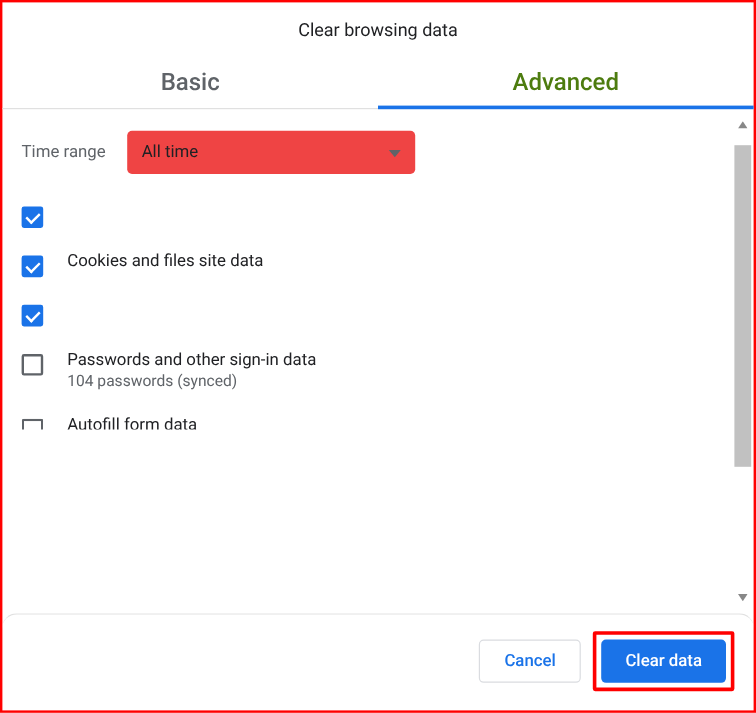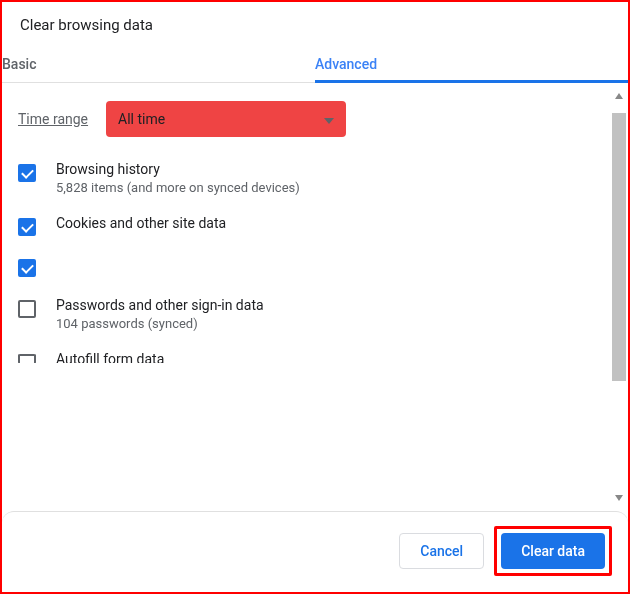--- a/index.html
+++ b/index.html
@@ -14,36 +14,38 @@
     border: 2px solid #ff0000;
     position: relative;
     display: flex;
     flex-direction: column;
     background: #fff;
   }
   .title {
     font-size: 15px;
     color: #202124;
     padding: 14px 18px 10px 18px;
+    text-align: center;
   }
   .tabs {
     display: flex;
     border-bottom: 1px solid #e0e0e0;
   }
   .tab {
     flex: 1;
+    text-align: center;
     padding: 12px 0 10px 0;
-    font-size: 14px;
+    font-size: 20px;
     font-weight: 500;
     color: #5f6368;
     cursor: pointer;
     position: relative;
   }
   .tab.active {
-    color: #3b82f6;
+    color: #4d7c0f;
   }
   .tab.active::after {
     content: "";
     position: absolute;
     left: 0; right: 0; bottom: -1px;
     height: 3px;
     background: #1a73e8;
   }
   .scroll-area {
     flex: 1;
@@ -83,21 +85,20 @@
   .scrollbar-arrow.down { bottom: 2px; }
   .time-row {
     display: flex;
     align-items: center;
     padding: 18px 0 14px 0;
     gap: 18px;
   }
   .time-label {
     font-size: 14px;
     color: #5f6368;
-    text-decoration: underline;
   }
   .dropdown {
     flex: 0 0 240px;
     height: 36px;
     background: #ef4444;
     border-radius: 4px;
     display: flex;
     align-items: center;
     justify-content: space-between;
     padding: 0 12px;
@@ -215,31 +216,27 @@
           <span class="caret">
             <svg width="10" height="6" viewBox="0 0 10 6">
                 <path d="M0 0 L5 6 L10 0 Z" fill="#5f6368"></path>
               </svg>
           </span>
         </div>
       </div>
 
       <div class="option-row">
         <div class="checkbox checked"></div>
-        <div class="option-text">
-          <div class="opt-title">Browsing history</div>
-          <div class="opt-sub">5,828 items (and more on synced devices)</div>
-        </div>
       </div>
 
 
       <div class="option-row">
         <div class="checkbox checked"></div>
         <div class="option-text">
-          <div class="opt-title">Cookies and other site data</div>
+          <div class="opt-title">Cookies and files site data</div>
         </div>
       </div>
 
       <div class="option-row">
         <div class="checkbox checked"></div>
       </div>
 
       <div class="option-row">
         <div class="checkbox"></div>
         <div class="option-text">

